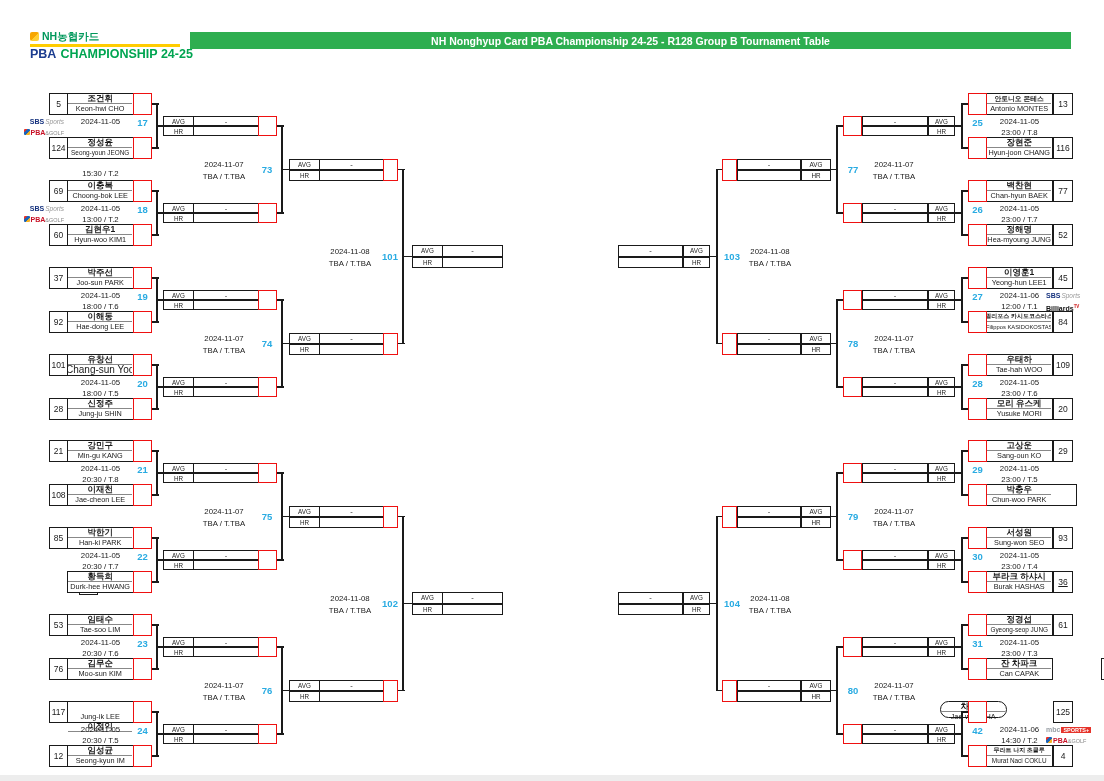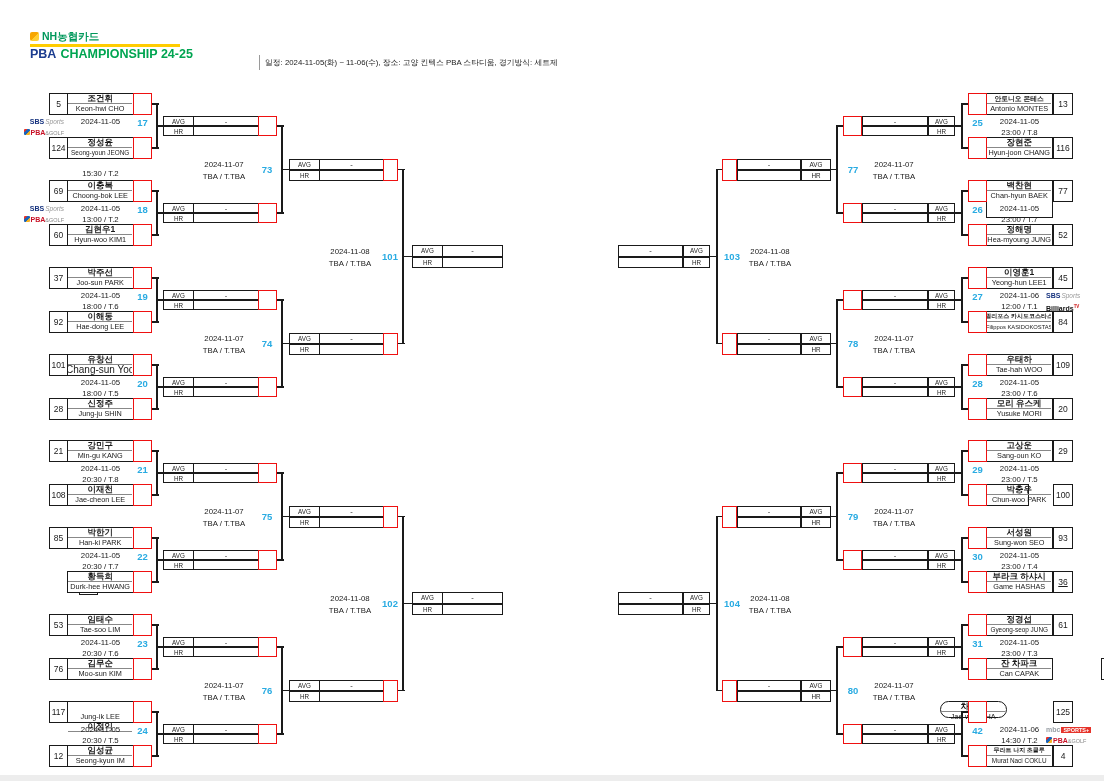--- a/index.html
+++ b/index.html
@@ -54,21 +54,21 @@
   <div class="abs nh-line">
     <span class="nh-ico"></span>
     <span>NH농협카드</span>
   </div>
   <div id="nh-underline" class="abs"></div>
   <div id="pba-line" class="abs">
     <span class="pba-blue">PBA</span>
     <span class="champ-green">CHAMPIONSHIP 24-25</span>
   </div>
 
-  <div id="info-kr" class="abs info">일정: 2024-11-05(화) ~ 11-06(수), 장소: 고양 킨텍스 PBA 스타디움, 경기방식: 세트제</div>
+  <div id="banner" class="abs ctr">NH Nonghyup Card PBA Championship 24-25 - R128 Group B Tournament Table</div>
 
   <div id="bracket" class="abs" style="left:0;top:0;width:1104px;height:781px;">
       <div class="abs cell ctr seed" style="left: 49px; top: 93px; width: 19px; height: 22px;">5</div>
       <div class="abs cell" style="left: 67px; top: 93px; width: 67px; height: 22px;">
         <div class="abs ctr knm nrow1" style="left: 0px; top: 0px; width: 64.4px; height: 10px; font-size: 8.5px;">조건휘</div>
         <div class="abs ctr enm" style="left: 0px; top: 10px; width: 64.4px; height: 9.5px; font-size: 7.3px;">Keon-hwi CHO</div>
       </div>
       <div class="abs redc" style="left: 133px; top: 93px; width: 19px; height: 22px;"></div>
       <div class="abs cell ctr seed" style="left: 49px; top: 137px; width: 19px; height: 22px;">124</div>
       <div class="abs cell" style="left: 67px; top: 137px; width: 67px; height: 22px;">
@@ -348,21 +348,21 @@
       <div class="abs hline" style="left: 960.5px; top: 103.25px; width: 7.5px; height: 1.5px;"></div>
       <div class="abs hline" style="left: 960.5px; top: 147.25px; width: 7.5px; height: 1.5px;"></div>
       <div class="abs vline" style="left: 961.25px; top: 103.25px; width: 1.5px; height: 45.5px;"></div>
       <div class="abs hline" style="left: 955px; top: 125.25px; width: 7px; height: 1.5px;"></div>
       <div class="abs cell ctr avghr" style="left: 928px; top: 116px; width: 27px; height: 10px;">AVG</div>
       <div class="abs cell ctr avghr" style="left: 928px; top: 126px; width: 27px; height: 10px;">HR</div>
       <div class="abs cell ctr dash" style="left: 862px; top: 116px; width: 66px; height: 10px;">-</div>
       <div class="abs cell" style="left: 862px; top: 126px; width: 66px; height: 10px;"></div>
       <div class="abs redc" style="left: 843px; top: 116px; width: 19px; height: 20px;"></div>
       <div class="abs cell ctr seed" style="left: 1053px; top: 180px; width: 20px; height: 22px;">77</div>
-      <div class="abs cell" style="left: 986px; top: 180px; width: 67px; height: 38px;">
+      <div class="abs cell" style="left: 986px; top: 180px; width: 67px; height: 22px;">
         <div class="abs ctr knm nrow1" style="left: 0px; top: 0px; width: 64.4px; height: 10px; font-size: 8.5px;">백찬현</div>
         <div class="abs ctr enm" style="left: 0px; top: 10px; width: 64.4px; height: 9.5px; font-size: 7.3px;">Chan-hyun BAEK</div>
       </div>
       <div class="abs redc" style="left: 968px; top: 180px; width: 19px; height: 22px;"></div>
       <div class="abs cell ctr seed" style="left: 1053px; top: 224px; width: 20px; height: 22px;">52</div>
       <div class="abs cell" style="left: 986px; top: 224px; width: 67px; height: 22px;">
         <div class="abs ctr knm nrow1" style="left: 0px; top: 0px; width: 64.4px; height: 10px; font-size: 8.5px;">정해명</div>
         <div class="abs ctr enm" style="left: 0px; top: 10px; width: 64.4px; height: 9.5px; font-size: 7.3px;">Hea-myoung JUNG</div>
       </div>
       <div class="abs redc" style="left: 968px; top: 224px; width: 19px; height: 22px;"></div>
@@ -463,21 +463,21 @@
       <div class="abs ctr dt" style="left: 745px; top: 246px; width: 50px; height: 11px;">2024-11-08</div>
       <div class="abs ctr dt" style="left: 745px; top: 258px; width: 50px; height: 11px;">TBA / T.TBA</div>
       <div class="abs ctr mnum" style="left: 722px; top: 251px; width: 20px; height: 11px;">103</div>
       <div class="abs cell ctr seed" style="left: 1053px; top: 440px; width: 20px; height: 22px;">29</div>
       <div class="abs cell" style="left: 986px; top: 440px; width: 67px; height: 22px;">
         <div class="abs ctr knm nrow1" style="left: 0px; top: 0px; width: 64.4px; height: 10px; font-size: 8.5px;">고상운</div>
         <div class="abs ctr enm" style="left: 0px; top: 10px; width: 64.4px; height: 9.5px; font-size: 7.3px;">Sang-oun KO</div>
       </div>
       <div class="abs redc" style="left: 968px; top: 440px; width: 19px; height: 22px;"></div>
       <div class="abs cell ctr seed" style="left: 1053px; top: 484px; width: 20px; height: 22px;">100</div>
-      <div class="abs cell" style="left: 986px; top: 484px; width: 43px; height: 22px;">
+      <div class="abs cell" style="left: 986px; top: 484px; width: 91px; height: 22px;">
         <div class="abs ctr knm nrow1" style="left: 0px; top: 0px; width: 64.4px; height: 10px; font-size: 8.5px;">박충우</div>
         <div class="abs ctr enm" style="left: 0px; top: 10px; width: 64.4px; height: 9.5px; font-size: 7.3px;">Chun-woo PARK</div>
       </div>
       <div class="abs redc" style="left: 968px; top: 484px; width: 19px; height: 22px;"></div>
       <div class="abs ctr dt" style="left: 986px; top: 463px; width: 67px; height: 11px;">2024-11-05</div>
       <div class="abs ctr dt" style="left: 986px; top: 474px; width: 67px; height: 11px;">23:00 / T.5</div>
       <div class="abs ctr mnum" style="left: 968px; top: 464px; width: 19px; height: 11px;">29</div>
       <div class="abs hline" style="left: 960.5px; top: 450.25px; width: 7.5px; height: 1.5px;"></div>
       <div class="abs hline" style="left: 960.5px; top: 494.25px; width: 7.5px; height: 1.5px;"></div>
       <div class="abs vline" style="left: 961.25px; top: 450.25px; width: 1.5px; height: 45.5px;"></div>
@@ -489,21 +489,21 @@
       <div class="abs redc" style="left: 843px; top: 463px; width: 19px; height: 20px;"></div>
       <div class="abs cell ctr seed" style="left: 1053px; top: 527px; width: 20px; height: 22px;">93</div>
       <div class="abs cell" style="left: 986px; top: 527px; width: 67px; height: 22px;">
         <div class="abs ctr knm nrow1" style="left: 0px; top: 0px; width: 64.4px; height: 10px; font-size: 8.5px;">서성원</div>
         <div class="abs ctr enm" style="left: 0px; top: 10px; width: 64.4px; height: 9.5px; font-size: 7.3px;">Sung-won SEO</div>
       </div>
       <div class="abs redc" style="left: 968px; top: 527px; width: 19px; height: 22px;"></div>
       <div class="abs cell ctr seed" style="left: 1053px; top: 571px; width: 20px; height: 22px; text-decoration: underline;">36</div>
       <div class="abs cell" style="left: 986px; top: 571px; width: 67px; height: 22px;">
         <div class="abs ctr knm nrow1" style="left: 0px; top: 0px; width: 64.4px; height: 10px; font-size: 8.5px;">부라크 하샤시</div>
-        <div class="abs ctr enm" style="left: 0px; top: 10px; width: 64.4px; height: 9.5px; font-size: 7.3px;">Game HASHAS</div>
+        <div class="abs ctr enm" style="left: 0px; top: 10px; width: 64.4px; height: 9.5px; font-size: 7.3px;">Burak HASHAS</div>
       </div>
       <div class="abs redc" style="left: 968px; top: 571px; width: 19px; height: 22px;"></div>
       <div class="abs ctr dt" style="left: 986px; top: 550px; width: 67px; height: 11px;">2024-11-05</div>
       <div class="abs ctr dt" style="left: 986px; top: 561px; width: 67px; height: 11px;">23:00 / T.4</div>
       <div class="abs ctr mnum" style="left: 968px; top: 551px; width: 19px; height: 11px;">30</div>
       <div class="abs hline" style="left: 960.5px; top: 537.25px; width: 7.5px; height: 1.5px;"></div>
       <div class="abs hline" style="left: 960.5px; top: 581.25px; width: 7.5px; height: 1.5px;"></div>
       <div class="abs vline" style="left: 961.25px; top: 537.25px; width: 1.5px; height: 45.5px;"></div>
       <div class="abs hline" style="left: 955px; top: 559.25px; width: 7px; height: 1.5px;"></div>
       <div class="abs cell ctr avghr" style="left: 928px; top: 550px; width: 27px; height: 10px;">AVG</div>

